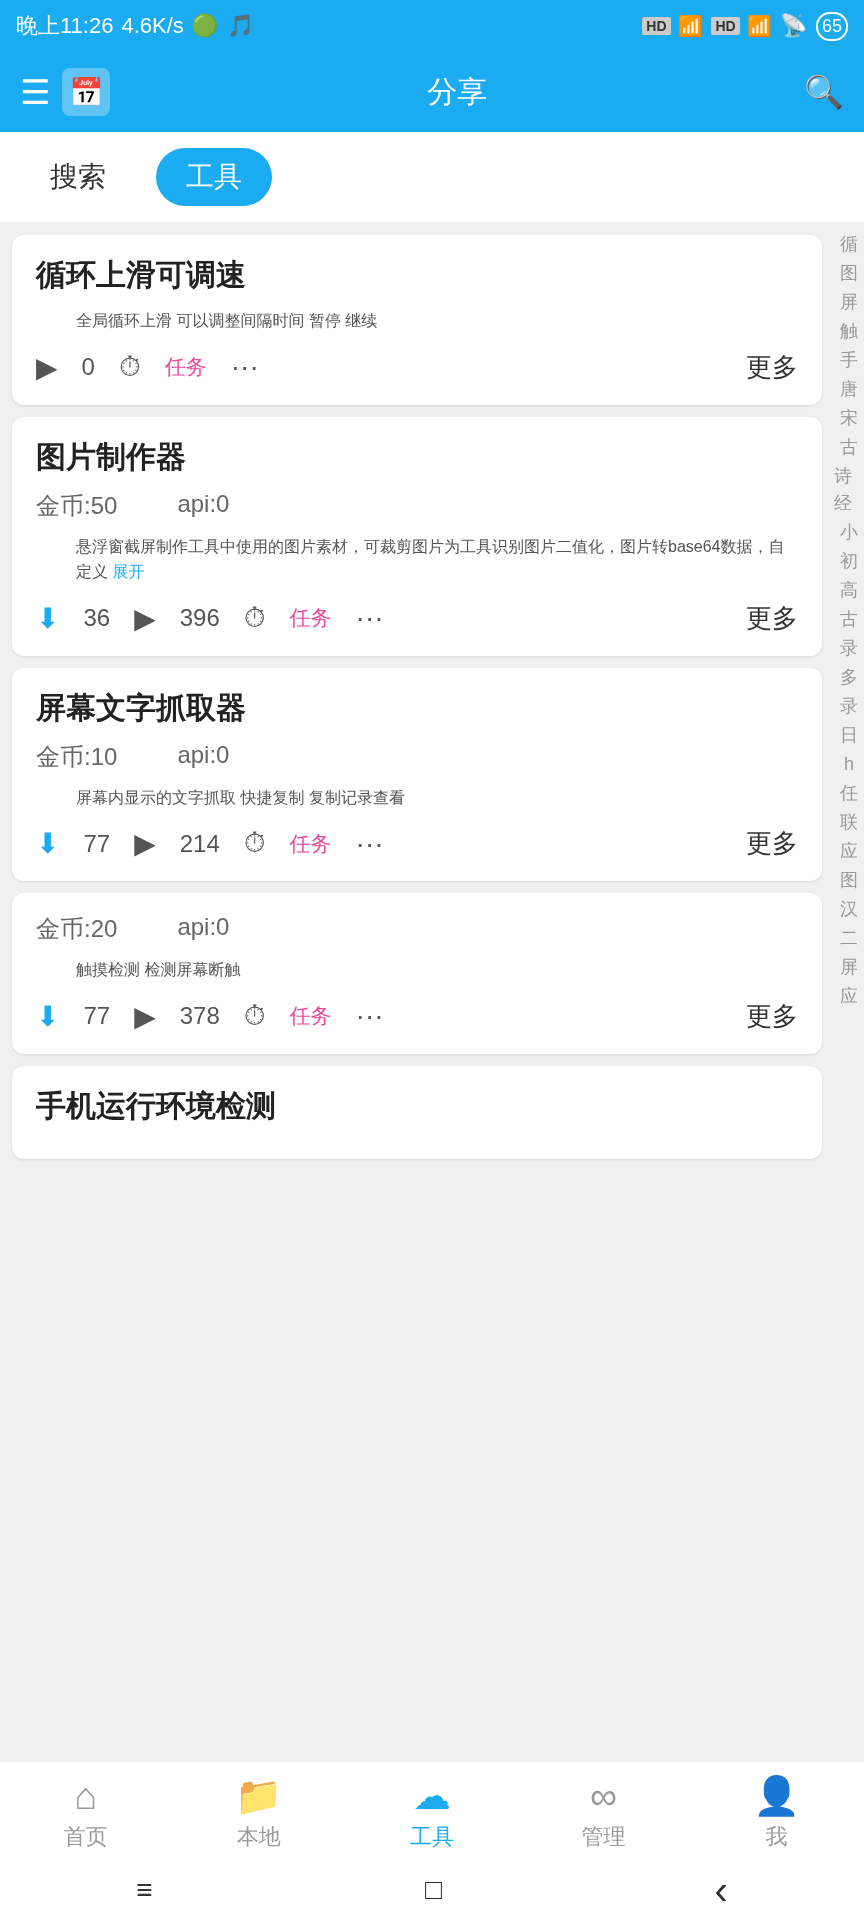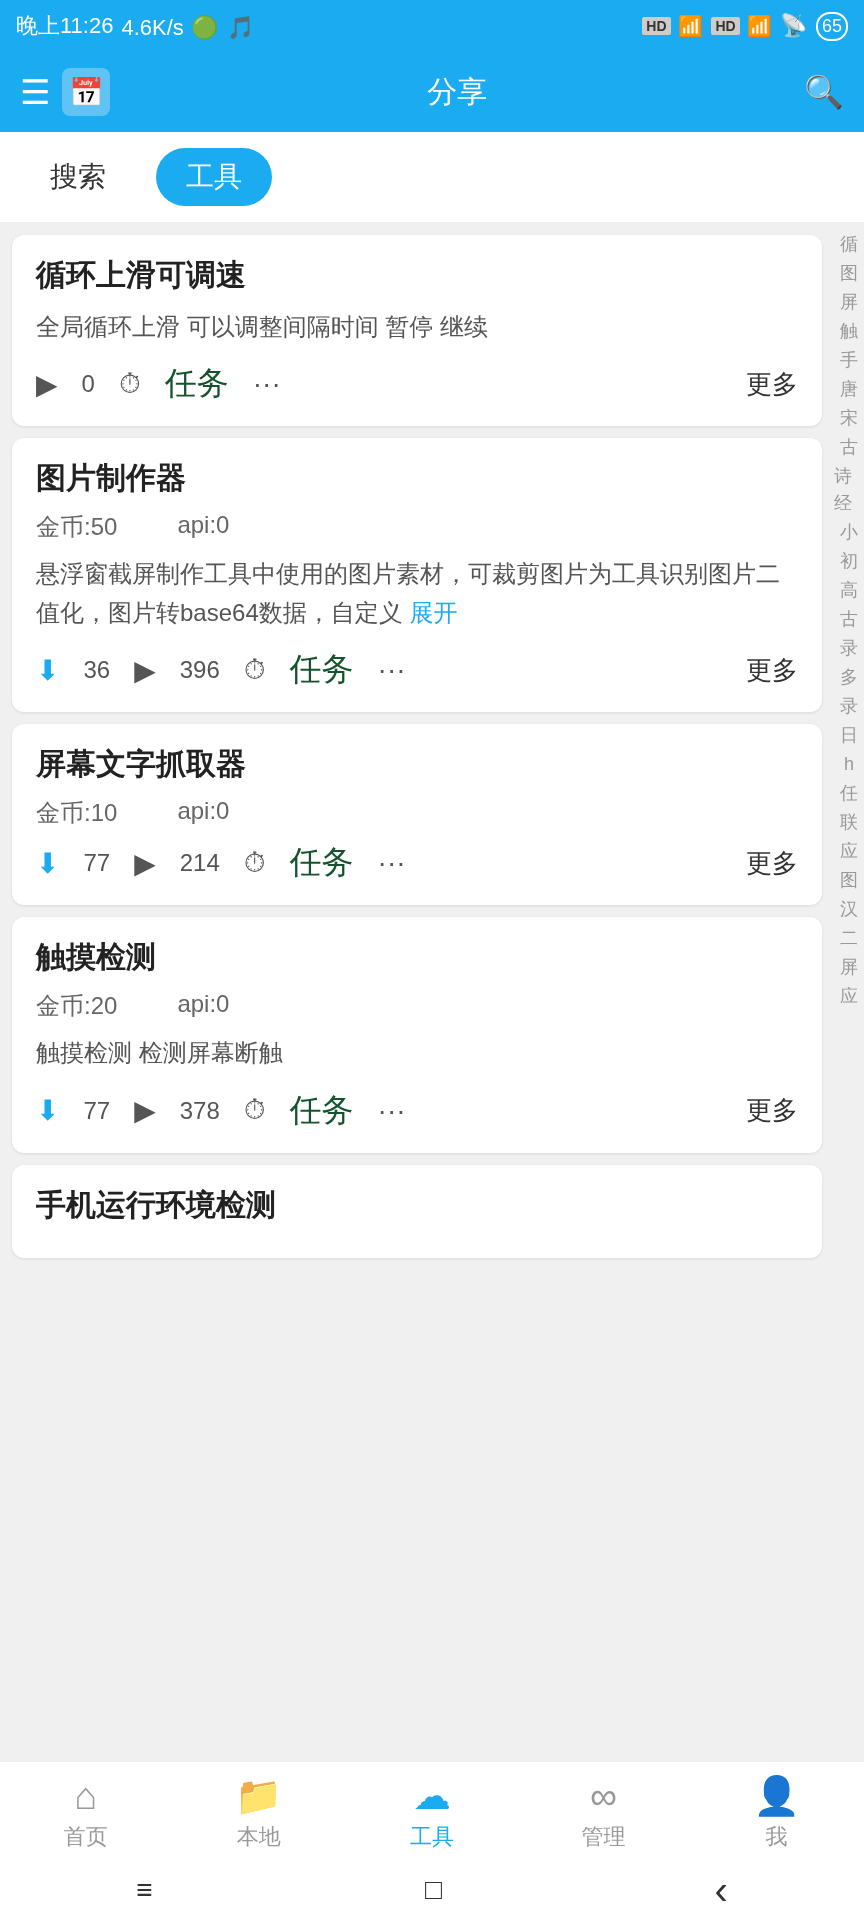--- a/index.html
+++ b/index.html
@@ -18,21 +18,21 @@
       background: #1aabf0;
       color: white;
       display: flex;
       justify-content: space-between;
       align-items: center;
       padding: 8px 16px;
       height: 52px;
       font-size: 22px;
       font-weight: 500;
     }
-    .status-left { display: flex; align-items: flex-end; gap: 8px; }
+    .status-left { display: flex; align-items: center; gap: 8px; }
     .status-right { display: flex; align-items: center; gap: 8px; }
     .battery-box {
       border: 2px solid white;
       border-radius: 14px;
       padding: 2px 4px;
       font-size: 18px;
       position: relative;
     }
 
     
@@ -121,24 +121,25 @@
     .card-subtitle {
       font-size: 24px;
       color: #666;
       display: flex;
       gap: 60px;
       margin-bottom: 12px;
       text-align: right;
     }
 
     .card-desc {
-      font-size: 24px;
+      font-size: 16px;
       color: #555;
       line-height: 1.6;
       margin-bottom: 16px;
+      margin-left: 40px;
     }
 
     .expand-link {
       color: #1aabf0;
       cursor: pointer;
     }
 
     .card-actions {
       display: flex;
       align-items: center;
@@ -156,22 +157,22 @@
     .action-icon { font-size: 28px; color: #555; }
     .action-blue { color: #1aabf0; font-size: 28px; }
 
     .action-more {
       margin-left: auto;
       font-size: 26px;
       color: #333;
       cursor: pointer;
     }
     .action-task {
-      font-size: 32px;
-      color: #14532d;
+      font-size: 21px;
+      color: #ec4899;
     }
 
     
     .sidebar-index {
       position: absolute;
       right: 0;
       top: 0;
       width: 30px;
       display: flex;
       flex-direction: column;
@@ -312,34 +313,34 @@
         <span class="action-more">更多</span>
       </div>
     </div>
 
     <div class="card">
       <div class="card-title">屏幕文字抓取器</div>
       <div class="card-subtitle">
         <span>金币:10</span>
         <span>api:0</span>
       </div>
+      <div class="card-desc">屏幕内显示的文字抓取 快捷复制 复制记录查看</div>
       <div class="card-actions">
         <span class="action-blue">⬇</span>
         <span>77</span>
         <span class="action-icon">▶</span>
         <span>214</span>
         <span class="action-icon">⏱</span>
         <span class="action-task">任务</span>
         <span class="action-icon">···</span>
         <span class="action-more">更多</span>
       </div>
     </div>
 
     <div class="card">
-      <div class="card-title">触摸检测</div>
       <div class="card-subtitle">
         <span>金币:20</span>
         <span>api:0</span>
       </div>
       <div class="card-desc">触摸检测 检测屏幕断触</div>
       <div class="card-actions">
         <span class="action-blue">⬇</span>
         <span>77</span>
         <span class="action-icon">▶</span>
         <span>378</span>

